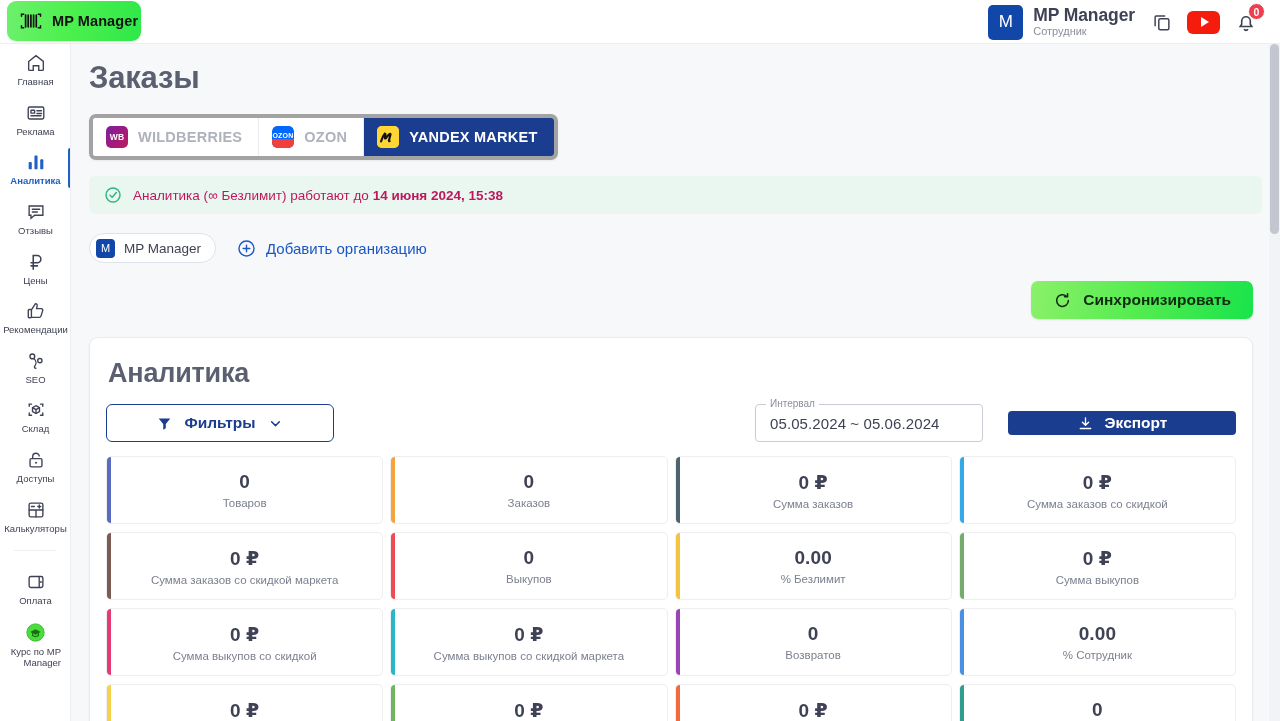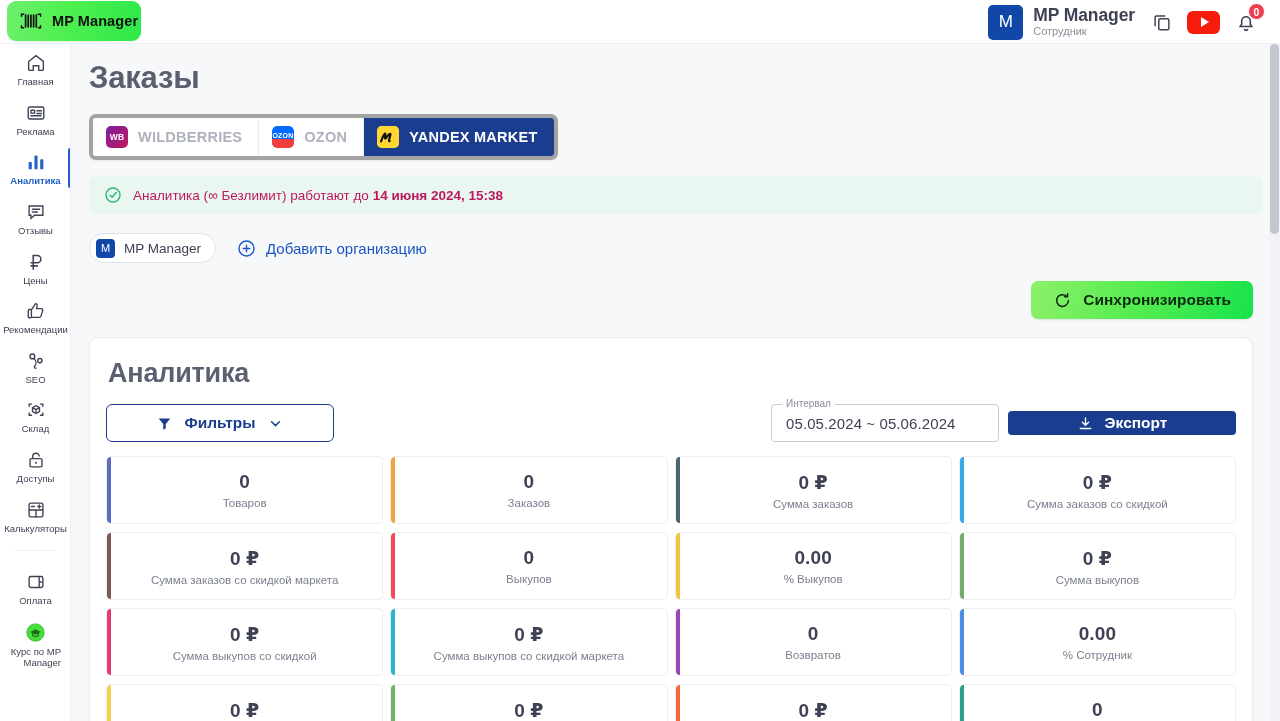--- a/index.html
+++ b/index.html
@@ -214,21 +214,21 @@
     display: flex; align-items: flex-start; justify-content: space-between;
   }
   .filters-btn {
     display: inline-flex; align-items: center; justify-content: center; gap: 11px;
     width: 228px; height: 38px;
     border: 1.5px solid #1b3d8f; border-radius: 6px;
     background: #fff; color: #1b3d8f;
     font-size: 15.5px; font-weight: 600; cursor: pointer;
     font-family: inherit;
   }
-  .toolbar-right { display: flex; align-items: center; gap: 9px; }
+  .toolbar-right { display: flex; align-items: center; gap: 25px; }
   .date-field {
     position: relative;
     width: 228px; height: 38px;
     border: 1px solid #c9ccd6; border-radius: 4px;
     display: flex; align-items: center; padding: 0 14px;
     background: #fff; cursor: pointer;
   }
   .date-field .legend {
     position: absolute; top: -7px; left: 10px;
     background: #fff; padding: 0 4px;
@@ -569,21 +569,21 @@
             <div class="mlabel">Сумма заказов со скидкой маркета</div>
           </div>
           <div class="metric">
             <div class="bar" style="background: rgb(239, 74, 85);"></div>
             <div class="mval">0</div>
             <div class="mlabel">Выкупов</div>
           </div>
           <div class="metric">
             <div class="bar" style="background: rgb(245, 195, 66);"></div>
             <div class="mval">0.00</div>
-            <div class="mlabel">% Выкупов</div>
+            <div class="mlabel">% Безлимит</div>
           </div>
           <div class="metric">
             <div class="bar" style="background: rgb(116, 173, 107);"></div>
             <div class="mval">0 ₽</div>
             <div class="mlabel">Сумма выкупов</div>
           </div>
           <div class="metric">
             <div class="bar" style="background: rgb(229, 58, 116);"></div>
             <div class="mval">0 ₽</div>
             <div class="mlabel">Сумма выкупов со скидкой</div>

